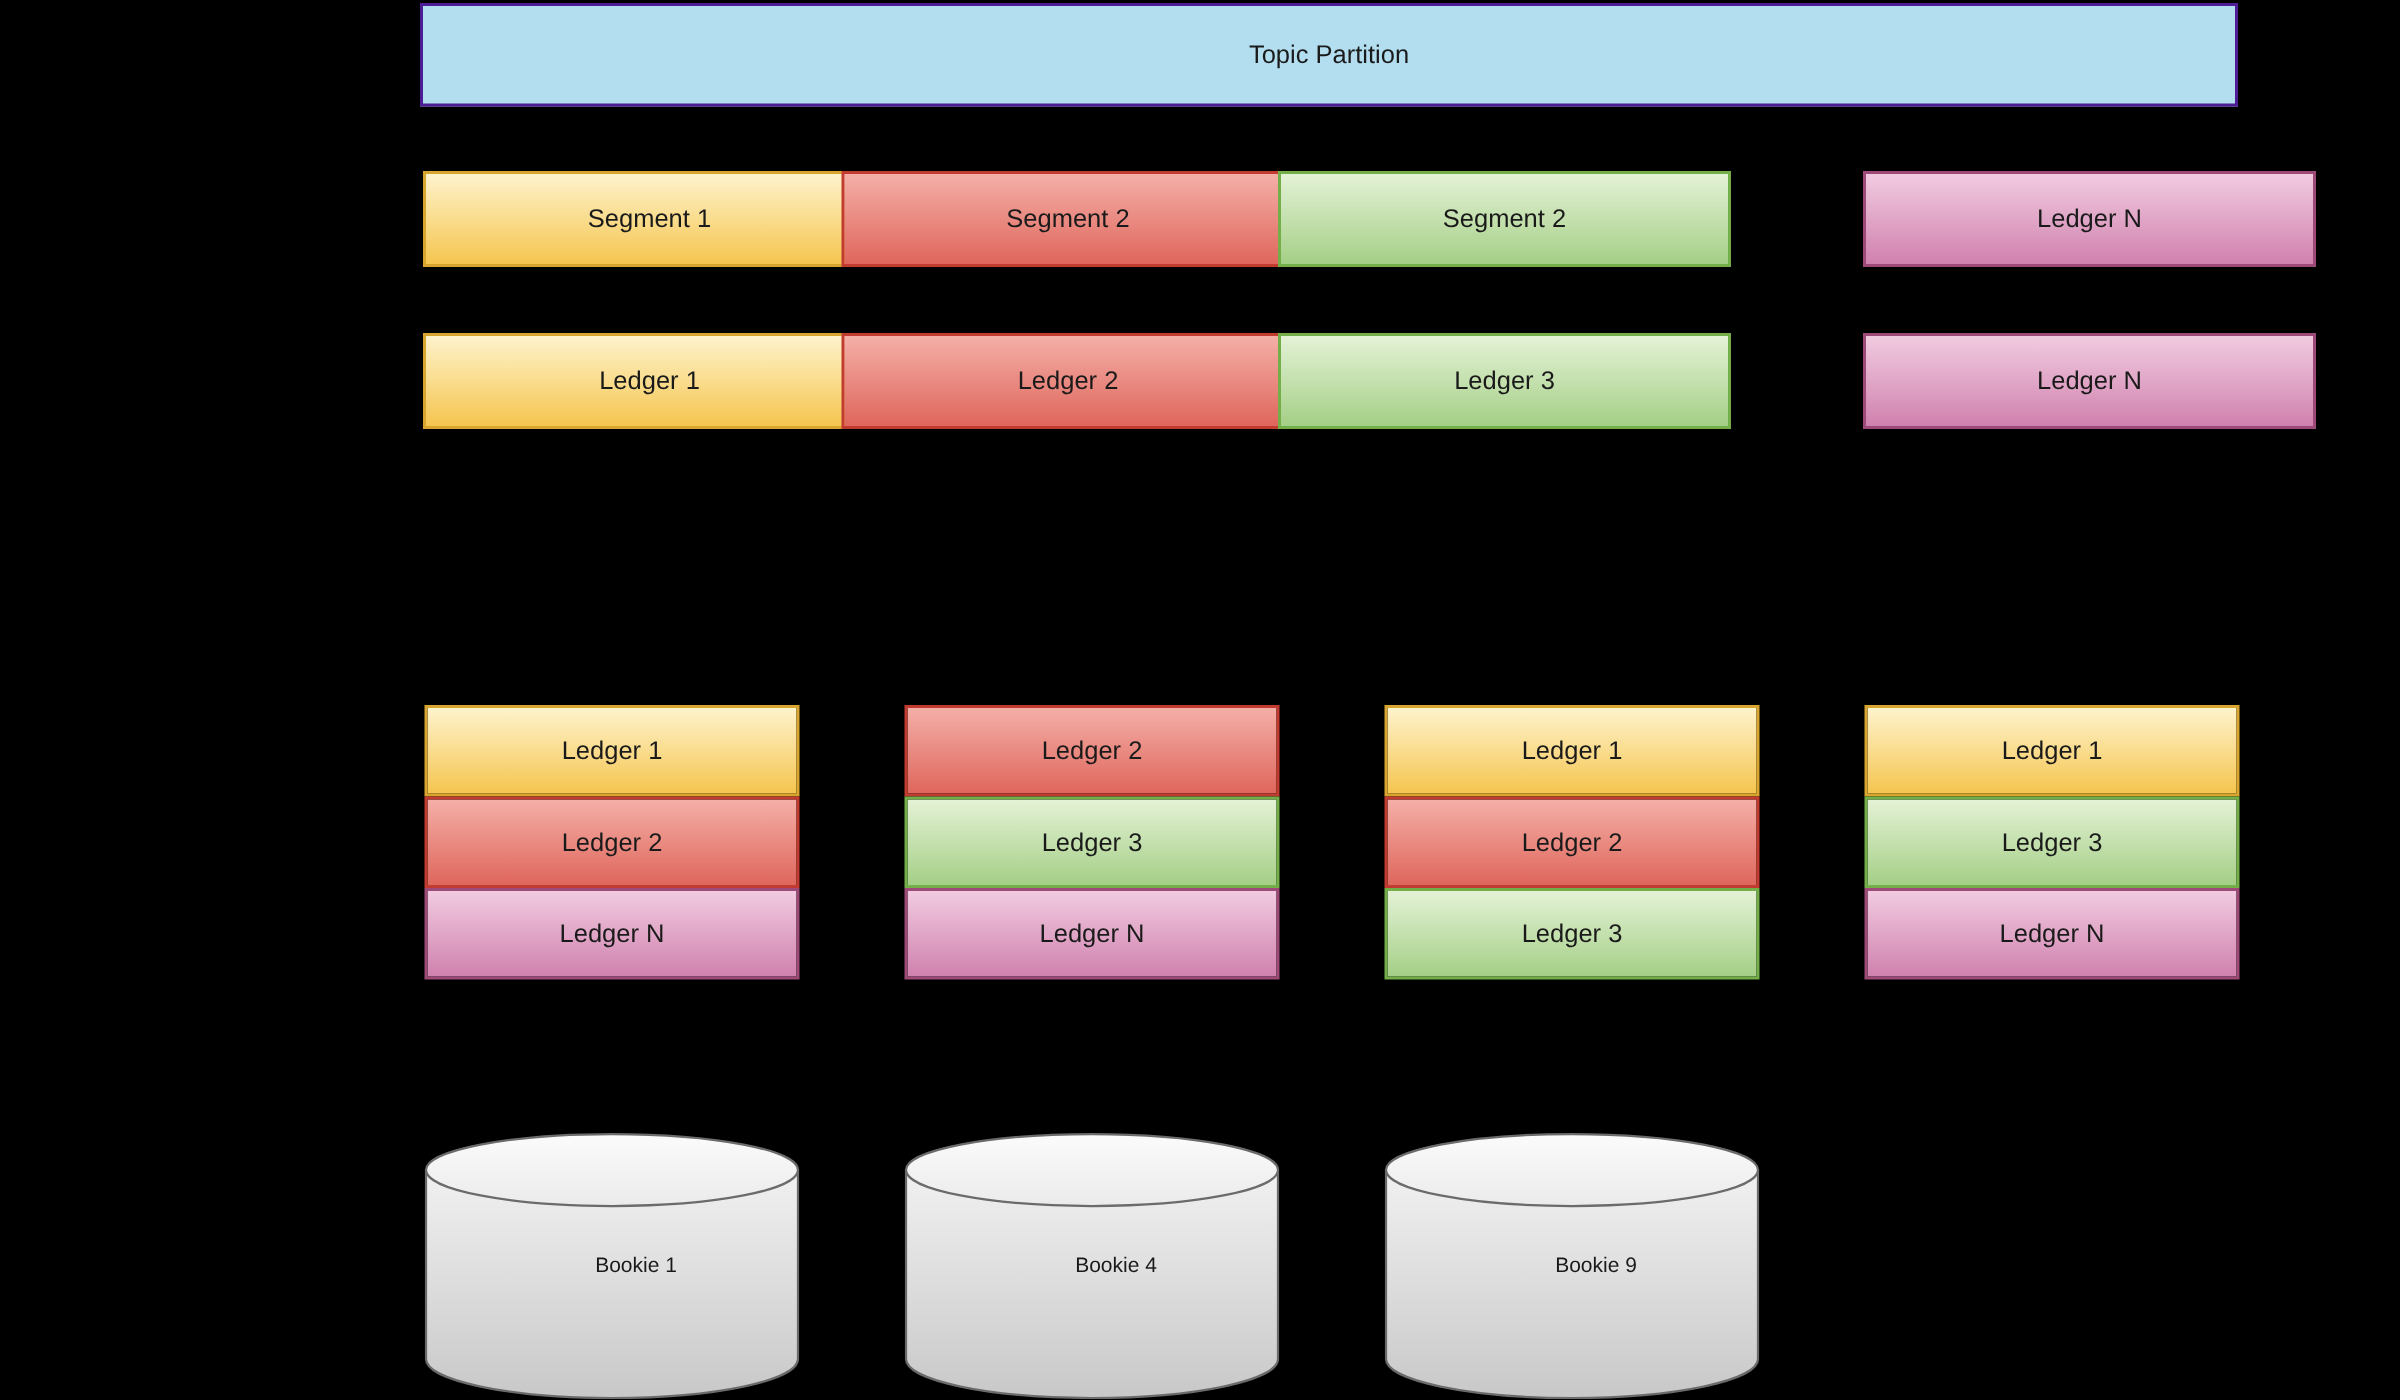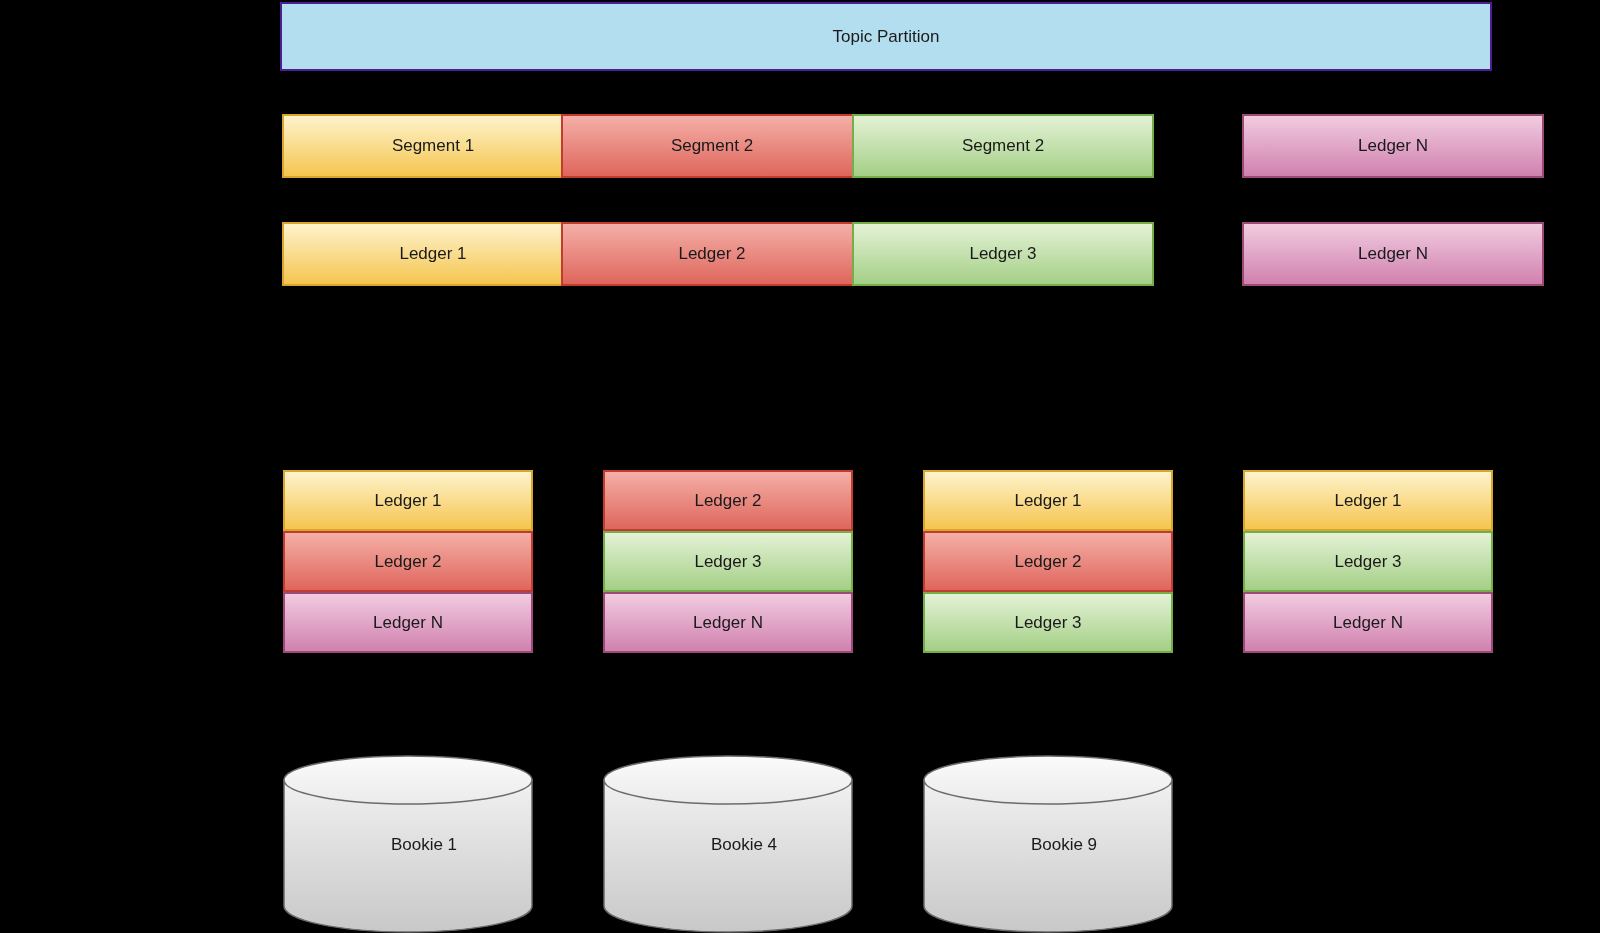--- a/index.html
+++ b/index.html
@@ -25,21 +25,21 @@
     height:61px;box-sizing:border-box;border:2px solid;
     display:flex;align-items:center;justify-content:center;font-size:17px;
   }
   [data-color="yellow"]{background:linear-gradient(#fef3cc,#f5c54f);border-color:#d8a62e}
   [data-color="red"]{background:linear-gradient(#f4afa7,#df665c);border-color:#c23b31}
   [data-color="green"]{background:linear-gradient(#e4f2d6,#a4cf86);border-color:#73ae49}
   [data-color="pink"]{background:linear-gradient(#f1cbe0,#d081ae);border-color:#9d4a79}
   .bookie{position:absolute;top:755px;width:250px;height:178px}
   .bookie svg{display:block;width:250px;height:178px}
   .bookie-label{
-    position:absolute;left:0;top:80px;width:282px;text-align:center;font-size:17px;
+    position:absolute;left:0;top:80px;width:282px;text-align:center;font-size:14px;
   }
 </style>
 </head>
 <body>
 
 <div class="canvas">
 
   <div class="topic-bar">Topic Partition</div>
 
   <div class="box row-seg x-s1" data-color="yellow">Segment 1</div>

